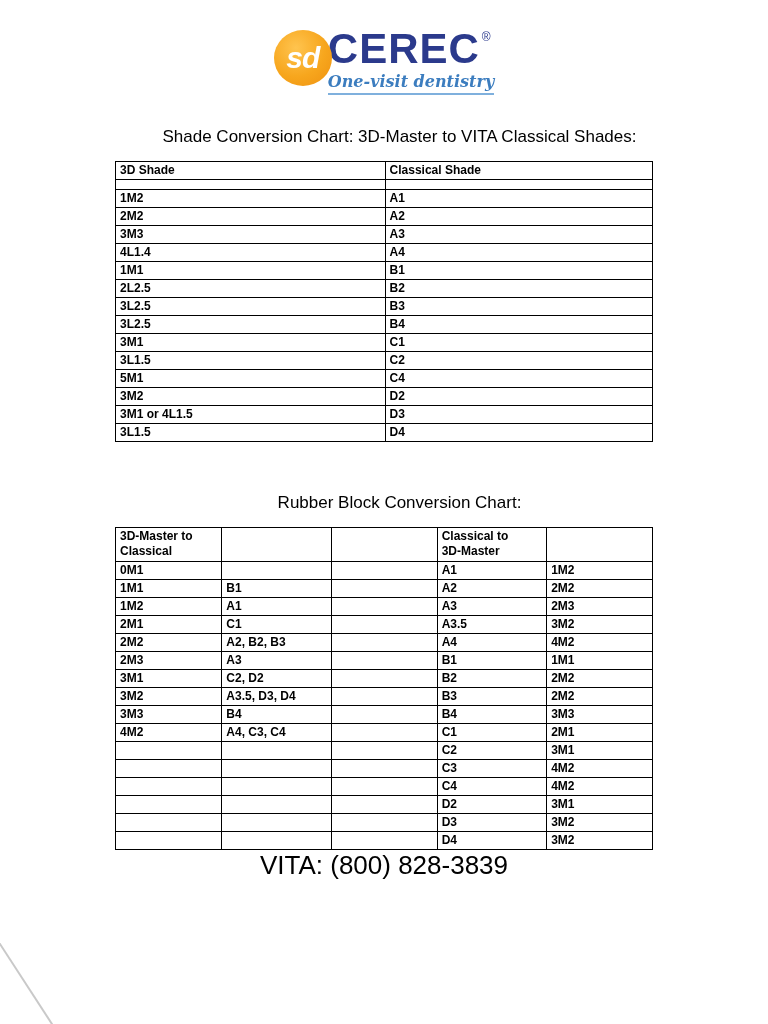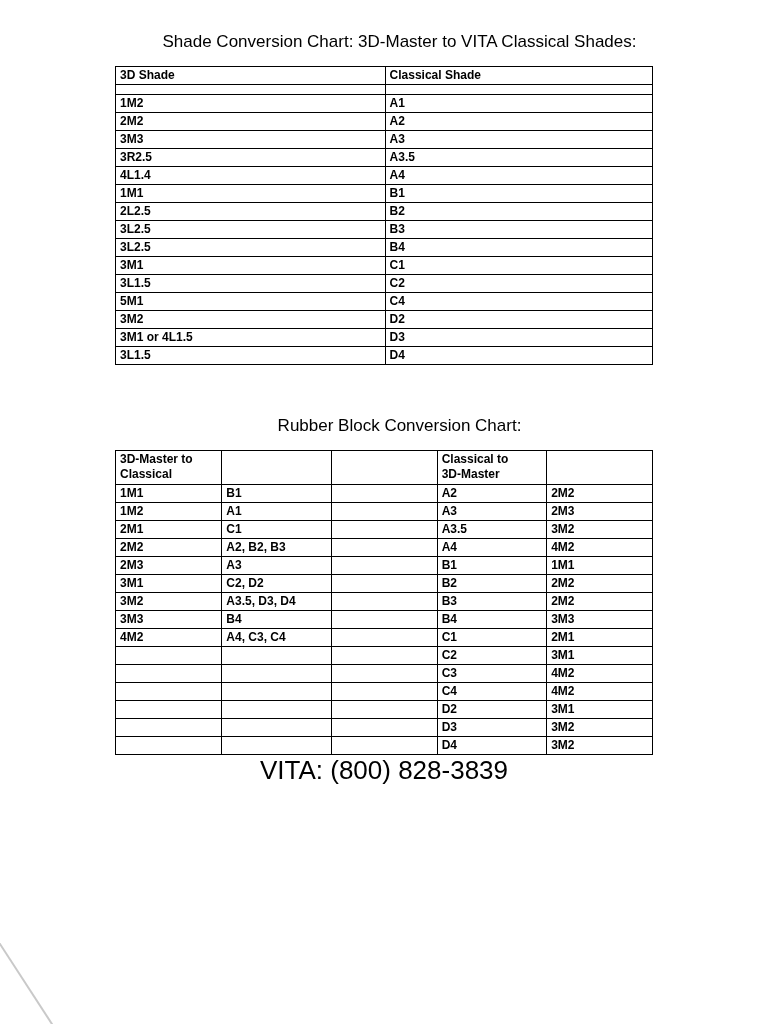--- a/index.html
+++ b/index.html
@@ -75,20 +75,34 @@
     position: absolute; left: -4px; top: 936px;
     width: 106px; height: 2px; background: #c9c9c9;
     transform: rotate(57deg); transform-origin: left top;
   }
 </style>
 </head>
 <body>
 
 <div class="page">
 
+  <div class="logo-wrap">
+    <div class="logo-row">
+      <div class="logo-bubble">
+        <span class="logo-sd">sd</span>
+      </div>
+      <div class="logo-cerec-wrap">
+        <div class="logo-cerec-line">
+          <span class="logo-cerec">CEREC</span>
+          <span class="logo-reg">®</span>
+        </div>
+        <div class="logo-tagline">One-visit dentistry</div>
+      </div>
+    </div>
+  </div>
 
   <h1 class="chart-title title-shade">Shade Conversion Chart: 3D-Master to VITA Classical Shades:</h1>
 
   <table class="shade-table">
     <colgroup>
       <col style="width:50.2%">
       <col style="width:49.8%">
     </colgroup>
     <thead>
       <tr>
@@ -105,24 +119,20 @@
           <td>1M2</td>
           <td>A1</td>
         </tr>
         <tr>
           <td>2M2</td>
           <td>A2</td>
         </tr>
         <tr>
           <td>3M3</td>
           <td>A3</td>
-        </tr>
-        <tr>
-          <td>3R2.5</td>
-          <td>A3.5</td>
         </tr>
         <tr>
           <td>4L1.4</td>
           <td>A4</td>
         </tr>
         <tr>
           <td>1M1</td>
           <td>B1</td>
         </tr>
         <tr>
@@ -180,20 +190,27 @@
 Classical</th>
         <th></th>
         <th></th>
         <th>Classical to
 3D-Master</th>
         <th></th>
       </tr>
     </thead>
     <tbody>
         <tr>
+          <td>0M1</td>
+          <td></td>
+          <td></td>
+          <td>A1</td>
+          <td>1M2</td>
+        </tr>
+        <tr>
           <td>1M1</td>
           <td>B1</td>
           <td></td>
           <td>A2</td>
           <td>2M2</td>
         </tr>
         <tr>
           <td>1M2</td>
           <td>A1</td>
           <td></td>

